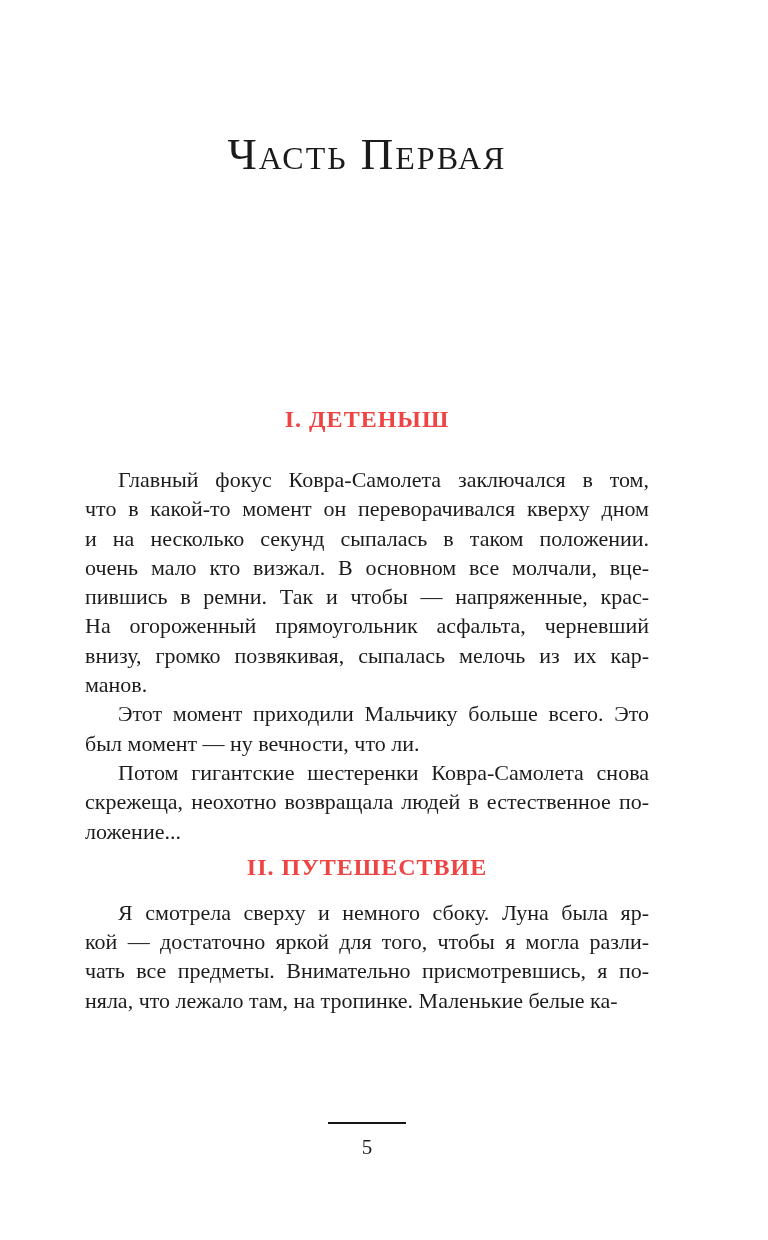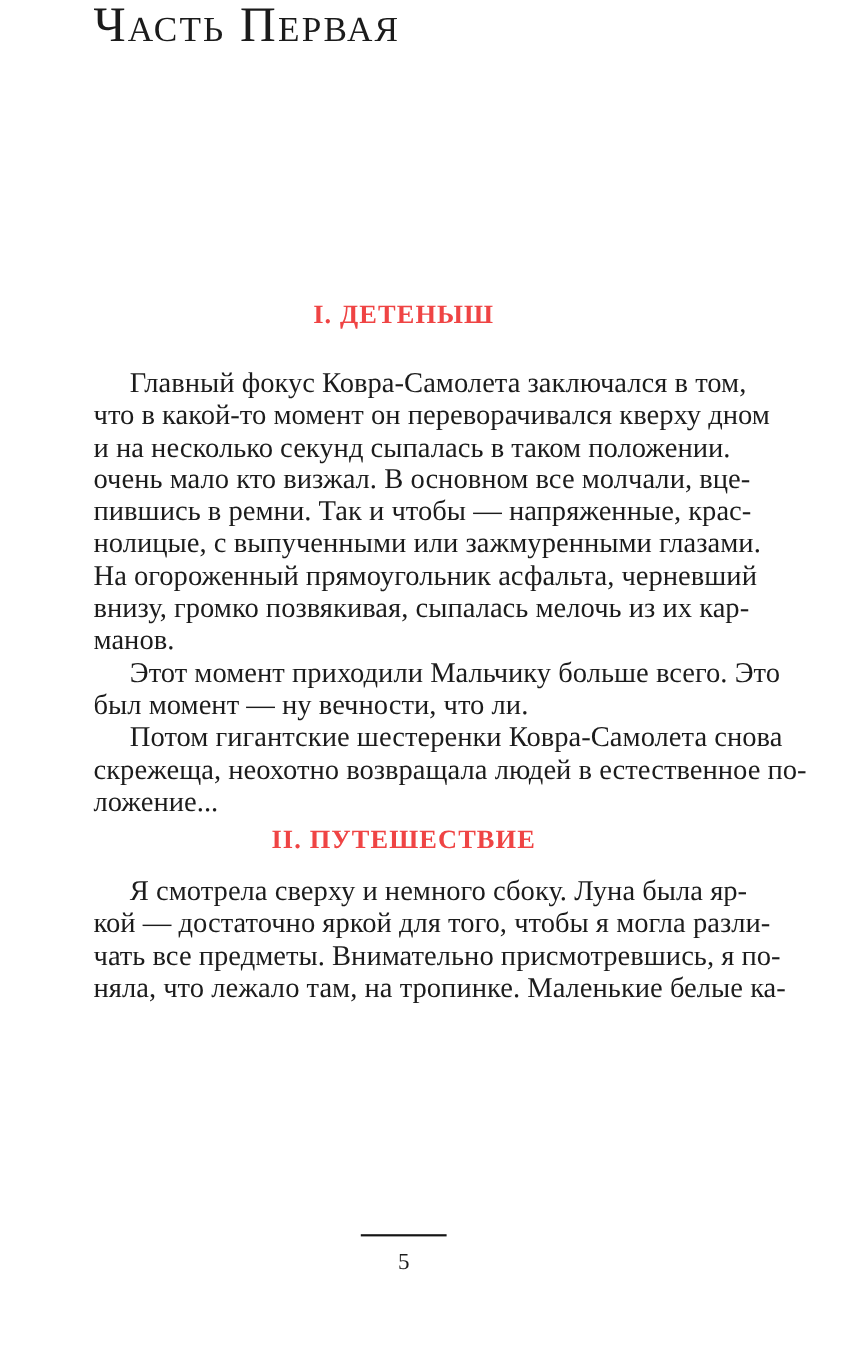--- a/index.html
+++ b/index.html
@@ -16,41 +16,42 @@
     font-family: "Liberation Serif", serif;
     overflow: hidden;
   }
   .content {
     position: absolute;
     left: 85px;
     top: 0;
     width: 564px;
   }
   .part-title {
-    text-align: left;
+    margin-top: 132px;
+    text-align: center;
     font-variant: small-caps;
     font-size: 45px;
     line-height: 45px;
     font-weight: 400;
     letter-spacing: 2px;
     color: #1b1b1b;
   }
   .chapter-heading {
     text-align: center;
     font-weight: 700;
     font-size: 24px;
     line-height: 30px;
     letter-spacing: 1px;
     color: #ef4444;
   }
   .section:first-child .chapter-heading { margin-top: 227px; }
   .section + .section .chapter-heading { margin-top: 6px; }
   .paragraphs {
     margin-top: 31px;
-    font-size: 26px;
+    font-size: 22px;
     line-height: 29.3px;
     color: #1c1c1c;
   }
   .section + .section .paragraphs { margin-top: 16px; }
   .line {
     text-align: justify;
     text-align-last: justify;
     height: 29.3px;
     white-space: nowrap;
   }
@@ -85,21 +86,20 @@
     <div id="sections">
         <div class="section">
           <div class="chapter-heading">I. ДЕТЕНЫШ</div>
           <div class="paragraphs">
             <div class="paragraph">
               <div class="line first">Главный фокус Ковра-Самолета заключался в том,</div>
               <div class="line">что в какой-то момент он переворачивался кверху дном</div>
               <div class="line">и на несколько секунд сыпалась в таком положении.</div>
               <div class="line">очень мало кто визжал. В основном все молчали, вце-</div>
               <div class="line">пившись в ремни. Так и чтобы — напряженные, крас-</div>
-              <div class="line">нолицые, с выпученными или зажмуренными глазами.</div>
               <div class="line">На огороженный прямоугольник асфальта, черневший</div>
               <div class="line">внизу, громко позвякивая, сыпалась мелочь из их кар-</div>
               <div class="line last">манов.</div>
             </div>
             <div class="paragraph">
               <div class="line first">Этот момент приходили Мальчику больше всего. Это</div>
               <div class="line last">был момент — ну вечности, что ли.</div>
             </div>
             <div class="paragraph">
               <div class="line first">Потом гигантские шестеренки Ковра-Самолета снова</div>

